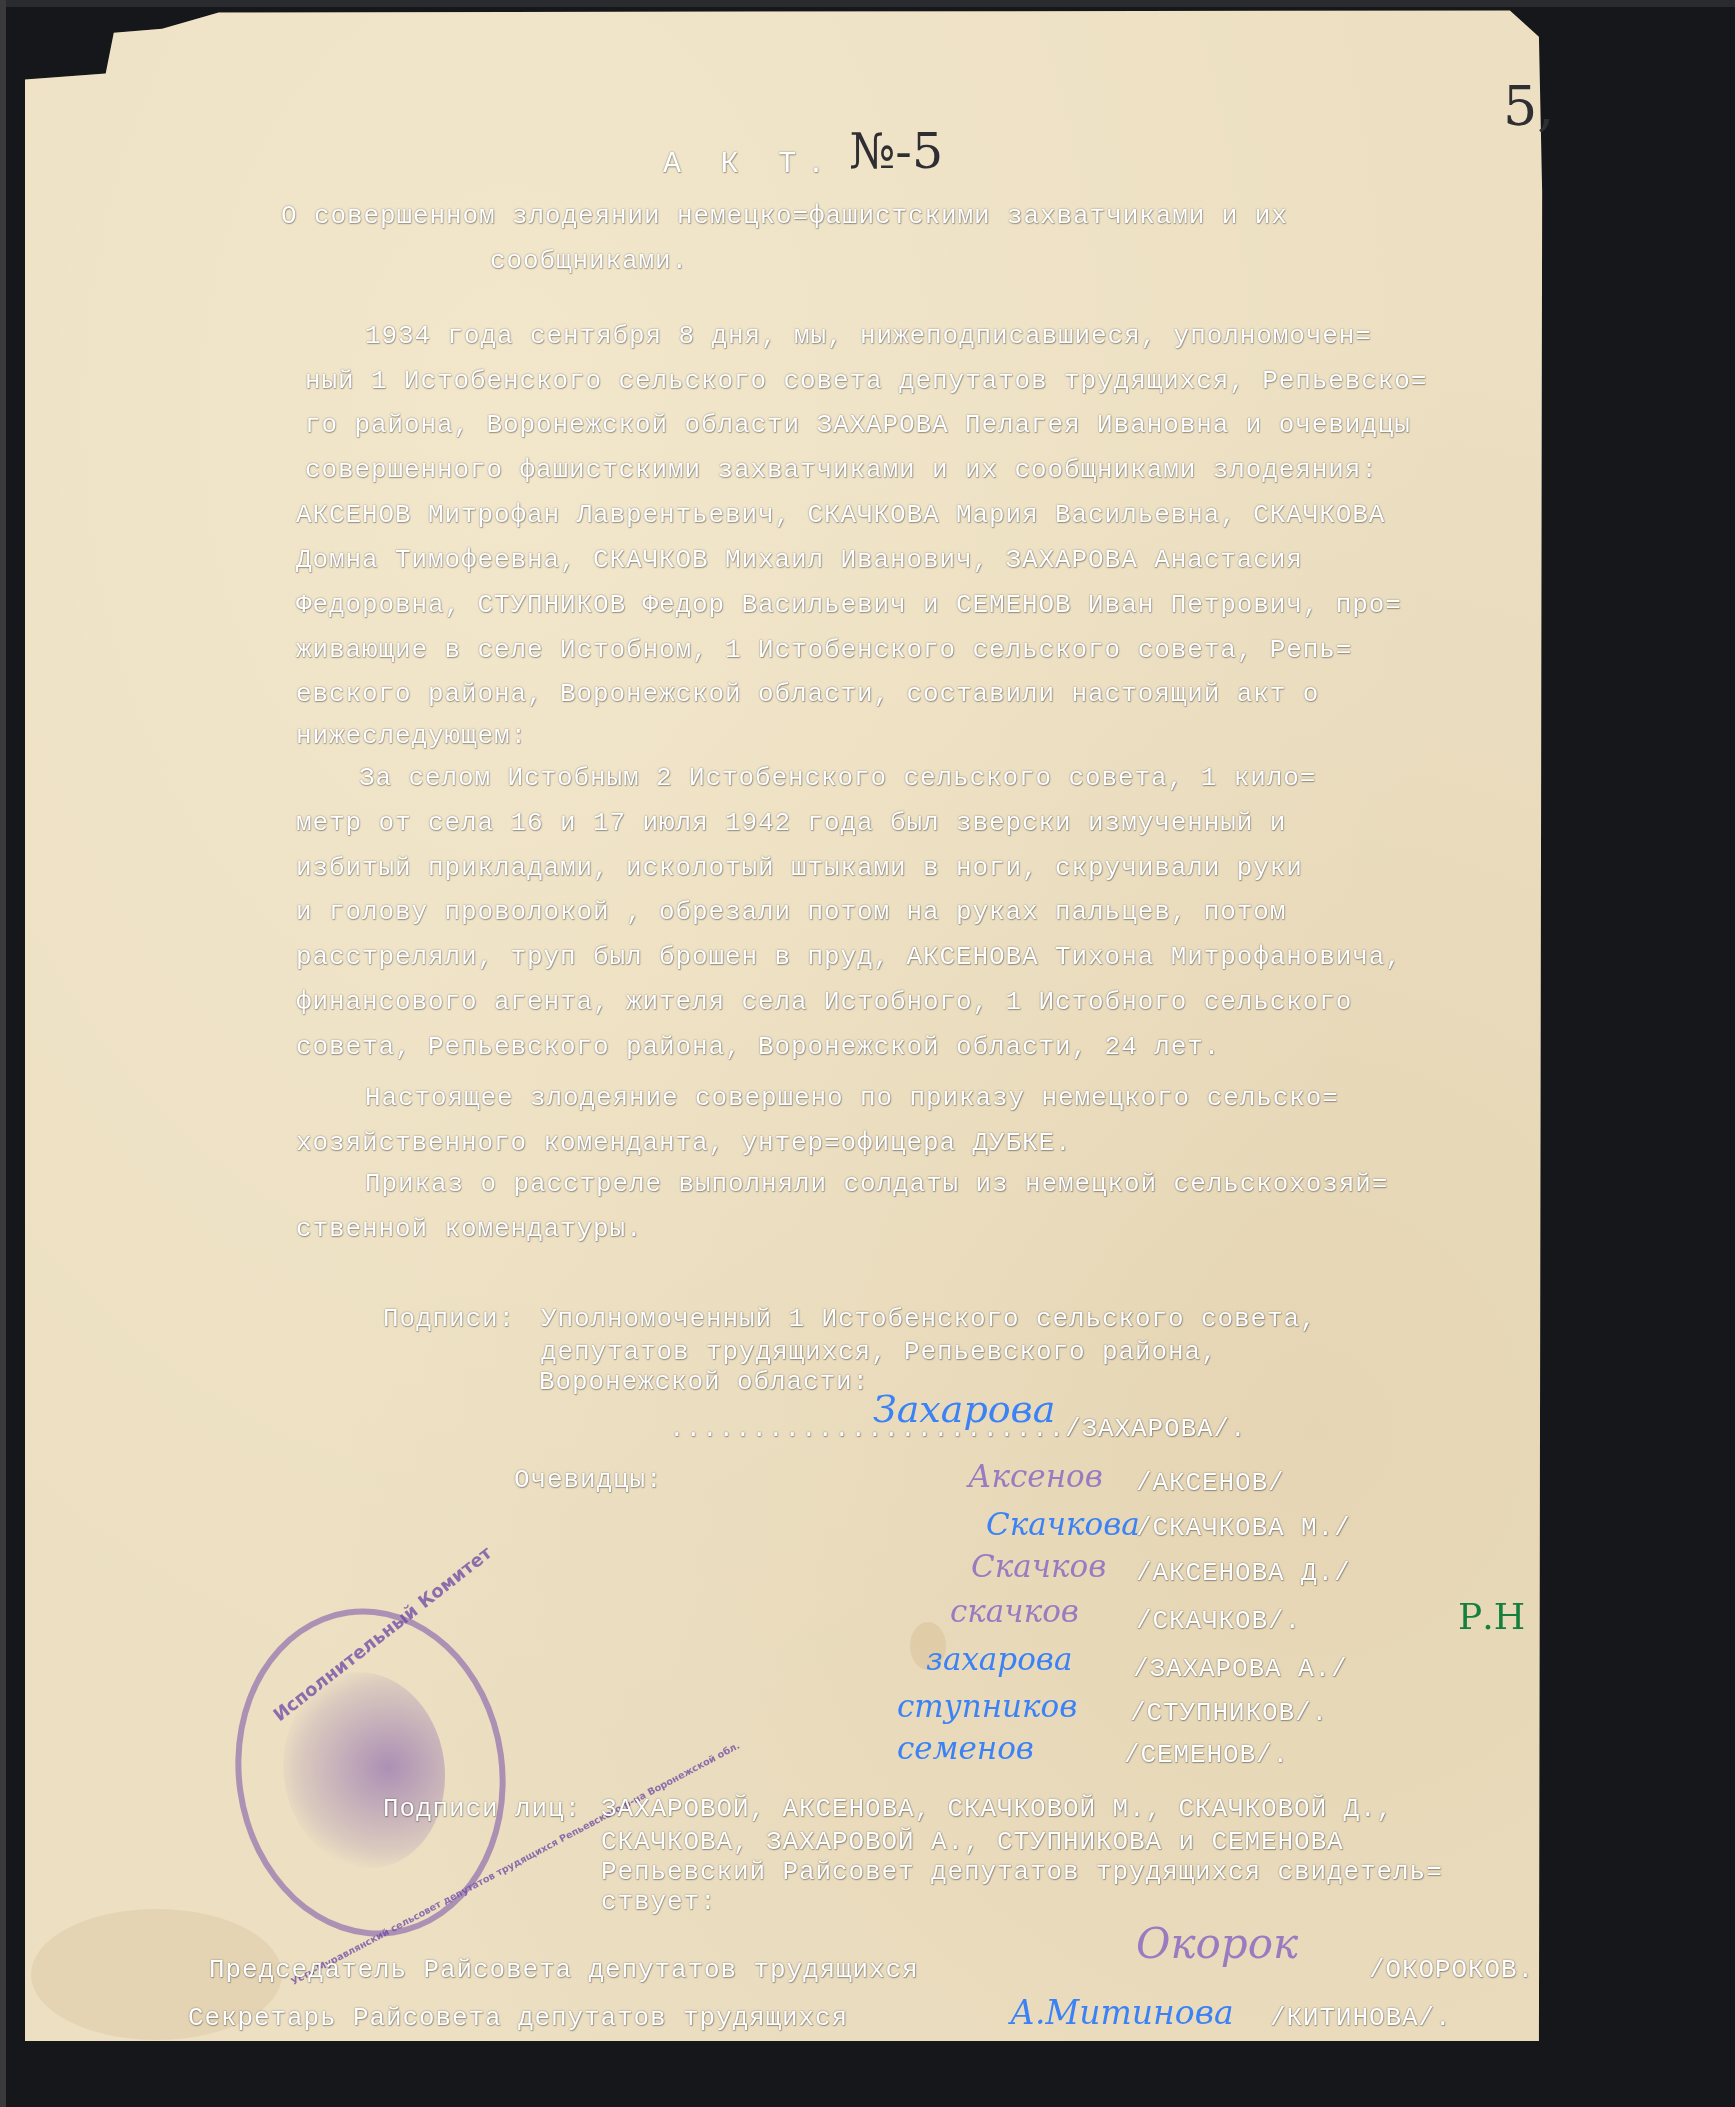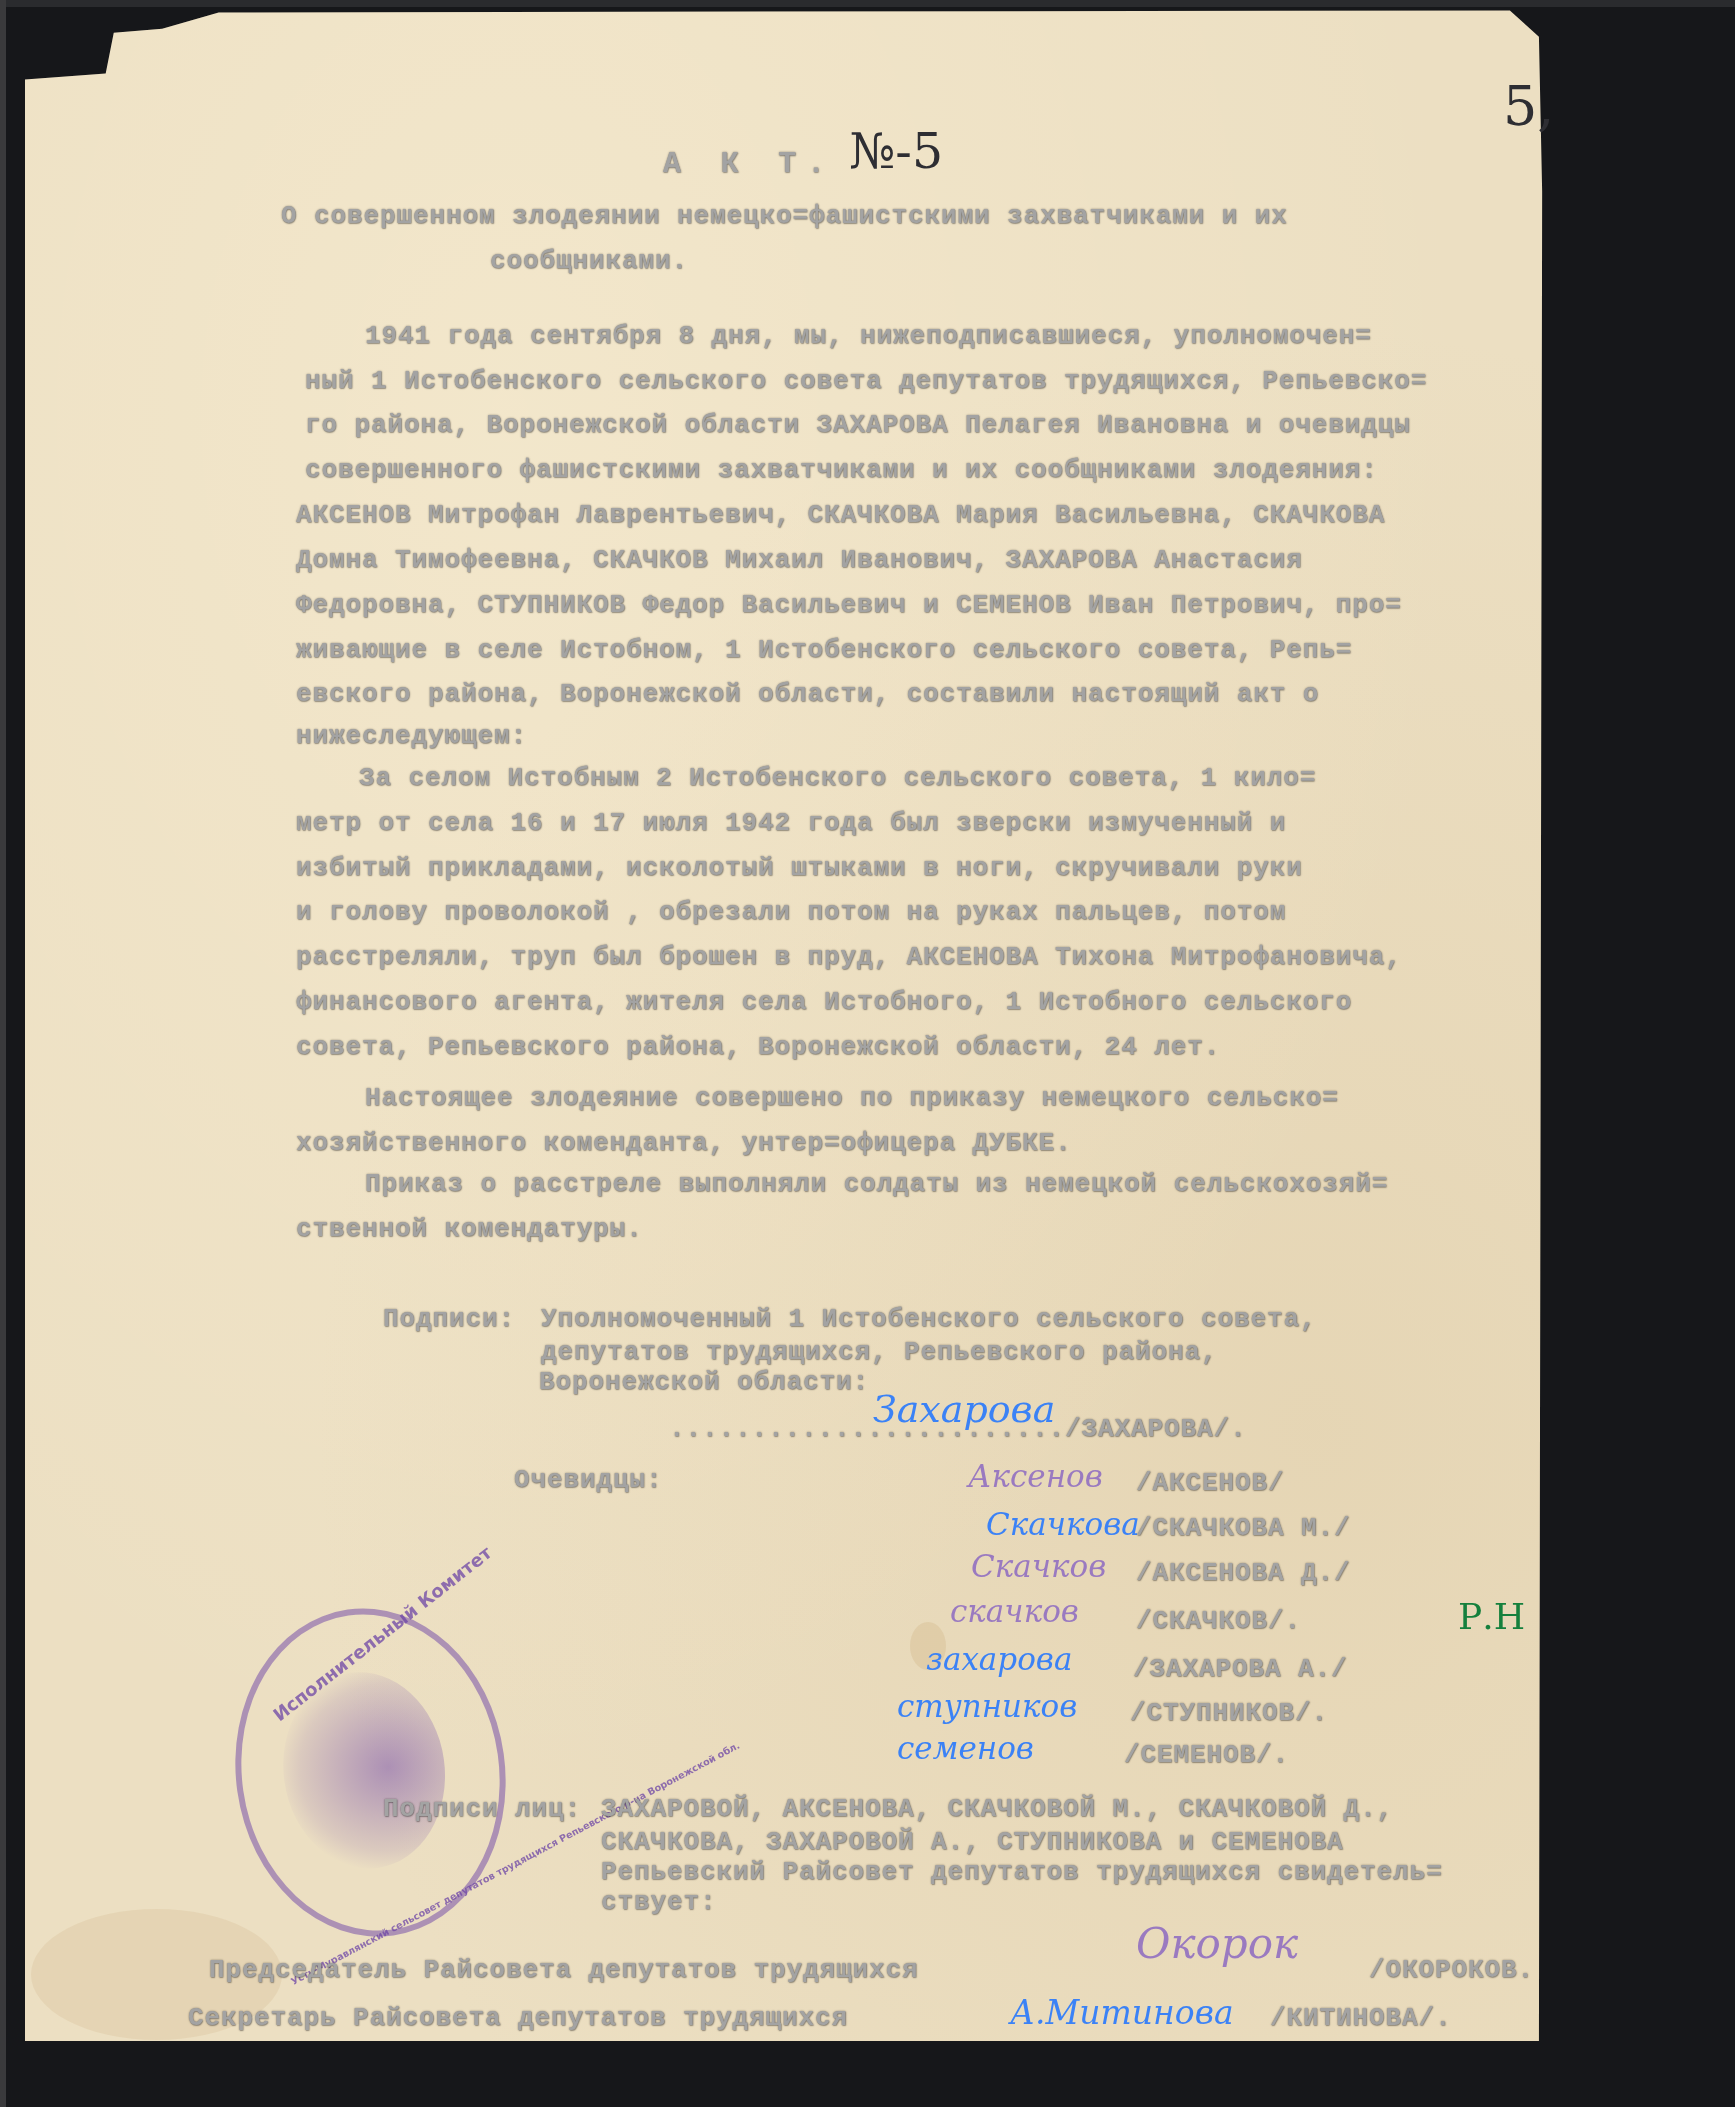--- a/index.html
+++ b/index.html
@@ -16,22 +16,22 @@
     position:absolute; left:25px; top:8.4px; width:1614px; height:2033px;
     background:
       radial-gradient(ellipse at 30% 20%, rgba(255,245,220,0.35), rgba(0,0,0,0) 60%),
       radial-gradient(ellipse at 80% 70%, rgba(210,185,140,0.25), rgba(0,0,0,0) 55%),
       #ecdfc2;
     clip-path: polygon(0% 3.5%, 5% 3.2%, 5.5% 1.2%, 8.5% 1.0%, 12% 0.2%, 92% 0.1%, 93.8% 1.4%, 94% 9%, 93.8% 100%, 0% 100%);
   }
   .stain { position:absolute; border-radius:50%; background:rgba(190,150,90,0.18); }
 
   .typed {
-    position:absolute; color:#a3a3a3; font-size:26px; line-height:1; white-space:nowrap;
-    letter-spacing:0.9px; font-weight:bold;
+    position:absolute; color:#ffffff; font-size:26px; line-height:1; white-space:nowrap;
+    letter-spacing:0.9px; font-weight:normal;
     text-shadow: 0 0 1.8px rgba(40,38,36,0.55), 0.6px 0.6px 1.2px rgba(40,38,36,0.35);
   }
   .title { font-size:30px; letter-spacing:10.8px; }
   .hand {
     position:absolute; font-family:"DejaVu Serif","Liberation Serif",serif; font-style:italic;
     white-space:nowrap;
   }
   .pencil { color:#2e2e33; font-size:38px; font-style:normal; }
   .ink { color:#3b82f6; font-size:31px; }
   .ink-light { color:#9a7ac0; }
@@ -63,21 +63,21 @@
 </div>
 
 <div class="hand pencil" style="left:1503px;top:75px;font-size:54px;">5,</div>
 
 <div class="typed title" style="left:663px;top:149px;">А К Т.</div>
 <div class="hand pencil" style="left:849px;top:123px;font-size:49px;">№-5</div>
 
 <div class="typed" style="left:281px;top:203px;">О совершенном злодеянии немецко=фашистскими захватчиками и их</div>
 <div class="typed" style="left:490px;top:248px;">сообщниками.</div>
 
-<div class="typed" style="left:365px;top:323px;">1941 года сентября 8 дня, мы, нижеподписавшиеся, уполномочен=</div>
+<div class="typed" style="left:365px;top:323px;">1934 года сентября 8 дня, мы, нижеподписавшиеся, уполномочен=</div>
 <div class="typed" style="left:305px;top:368px;">ный 1 Истобенского сельского совета депутатов трудящихся, Репьевско=</div>
 <div class="typed" style="left:305px;top:412px;">го района, Воронежской области ЗАХАРОВА Пелагея Ивановна и очевидцы</div>
 <div class="typed" style="left:305px;top:457px;">совершенного фашистскими захватчиками и их сообщниками злодеяния:</div>
 <div class="typed" style="left:296px;top:502px;">АКСЕНОВ Митрофан Лаврентьевич, СКАЧКОВА Мария Васильевна, СКАЧКОВА</div>
 <div class="typed" style="left:296px;top:547px;">Домна Тимофеевна, СКАЧКОВ Михаил Иванович, ЗАХАРОВА Анастасия</div>
 <div class="typed" style="left:296px;top:592px;">Федоровна, СТУПНИКОВ Федор Васильевич и СЕМЕНОВ Иван Петрович, про=</div>
 <div class="typed" style="left:296px;top:637px;">живающие в селе Истобном, 1 Истобенского сельского совета, Репь=</div>
 <div class="typed" style="left:296px;top:681px;">евского района, Воронежской области, составили настоящий акт о</div>
 <div class="typed" style="left:296px;top:723px;">нижеследующем:</div>
 <div class="typed" style="left:359px;top:765px;">За селом Истобным 2 Истобенского сельского совета, 1 кило=</div>

